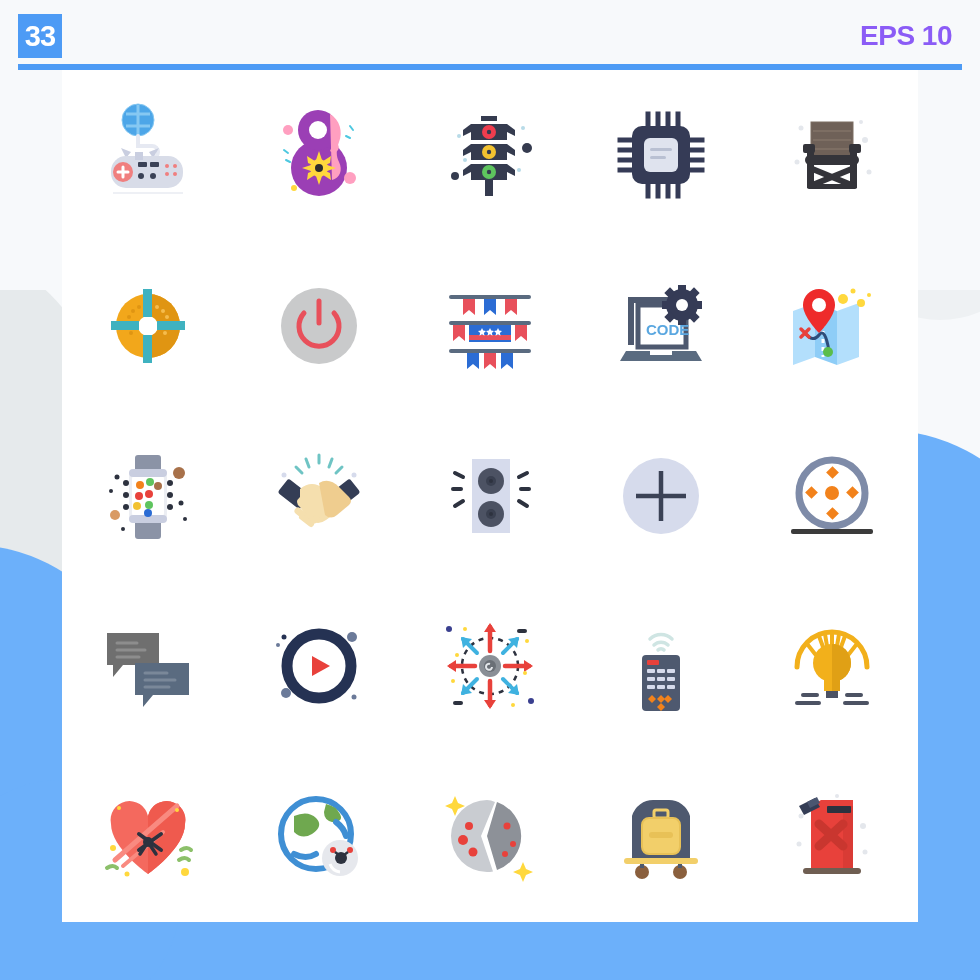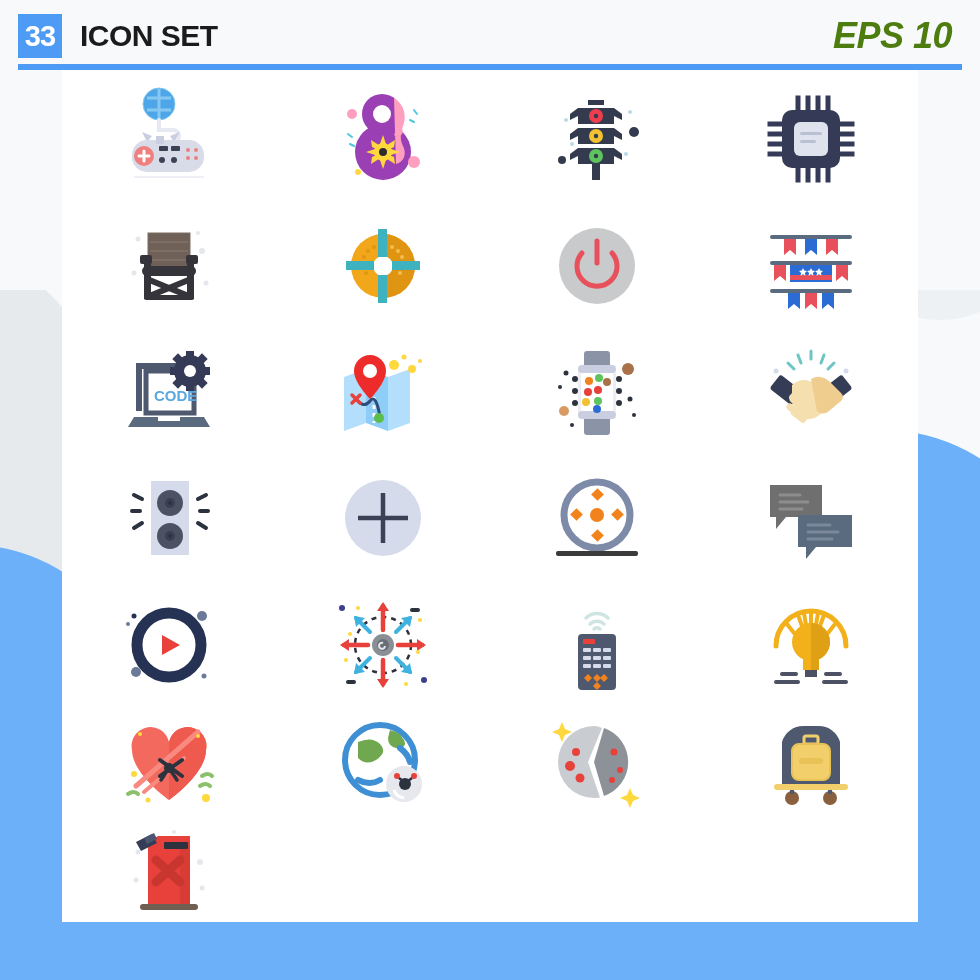--- a/index.html
+++ b/index.html
@@ -51,36 +51,35 @@
     width:44px;height:44px;background:#4d9bf5;color:#ffffff;
     font-size:29px;font-weight:bold;line-height:44px;text-align:center;
     margin-left:18px;font-family:"Liberation Sans", sans-serif;
     letter-spacing:-1px;
   }
   .title{
     margin-left:18px;font-size:30px;font-weight:bold;color:#1b1b1b;
     letter-spacing:-0.5px;
   }
   .eps{
-    margin-left:auto;margin-right:28px;font-size:36px;font-weight:bold;color:#4d7c0f;
+    margin-left:auto;margin-right:28px;font-size:28px;font-weight:bold;color:#8b5cf6;
     letter-spacing:-0.5px;
-    font-style:italic;
   }
   .rule{
     position:absolute;left:18px;top:64px;width:944px;height:6px;background:#4d9bf5;z-index:6;
   }
 
   
   .canvas{
     position:absolute;left:62px;top:70px;width:856px;height:852px;
     background:#ffffff;z-index:4;
   }
   .grid{
     position:absolute;left:62px;top:70px;width:856px;height:852px;z-index:5;
-    display:grid;grid-template-columns:repeat(4,1fr);grid-template-rows:repeat(5,1fr);margin-top:6px;
+    display:grid;grid-template-columns:repeat(5,1fr);grid-template-rows:repeat(5,1fr);
   }
   .cell{display:flex;align-items:center;justify-content:center;}
   .icon-svg{display:block;}
 </style>
 </head>
 <body>
 
 <div class="stage">
 
   <div class="bg-layer">
@@ -89,21 +88,20 @@
     <div class="blob-blue-left"></div>
     <div class="blob-blue-right"></div>
     <div class="blob-blue-right2"></div>
     <div class="bottom-band"></div>
     <div class="blob-blue-bl"></div>
     <div class="bg-top"></div>
   </div>
 
   <div class="header">
     <div class="count-badge">33</div>
-    <div class="title">ICON SET</div>
     <div class="eps">EPS 10</div>
   </div>
   <div class="rule"></div>
 
   <div class="canvas"></div>
 
   <div class="grid">
 
     <div class="cell">
       <svg class="icon-svg" width="110" height="110" viewBox="0 0 110 110">

